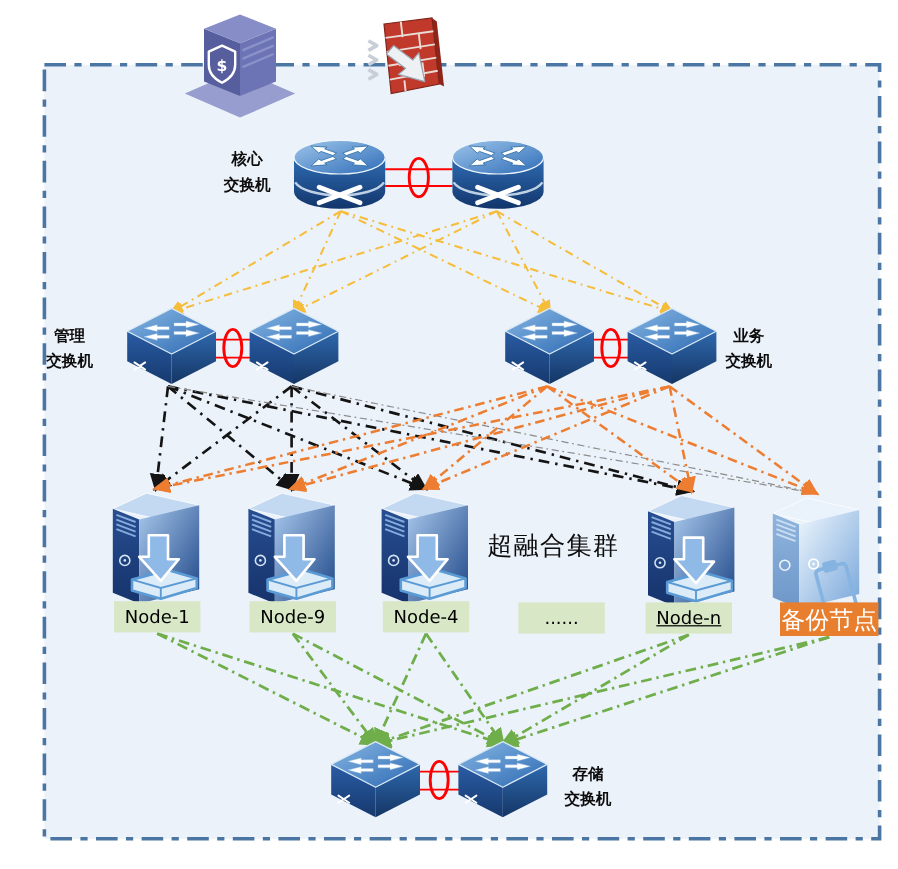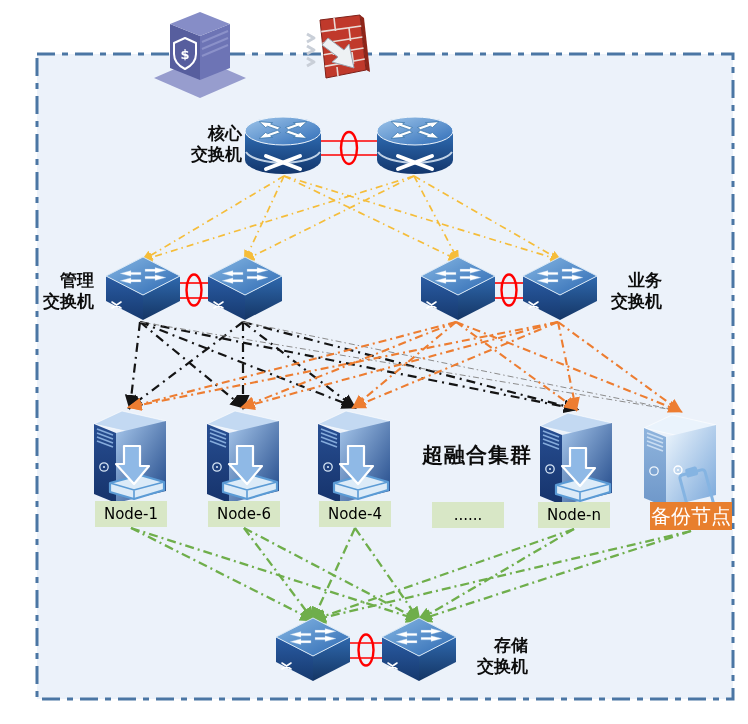--- a/index.html
+++ b/index.html
@@ -4,27 +4,27 @@
 <style>
   html,body{margin:0;padding:0;background:#ffffff;}
   .stage{
     position:relative;width:748px;height:724px;overflow:hidden;
     font-family:"DejaVu Sans","Liberation Sans",sans-serif;
     background:#ffffff;
   }
   svg.layer{position:absolute;left:0;top:0;}
   .icon{position:absolute;}
   .cn-label{
-    position:absolute;font-weight:bold;font-size:17px;line-height:21px;
-    text-align:right;color:var(--c-label-text);white-space:nowrap;
+    position:absolute;font-weight:bold;font-size:13px;line-height:21px;
+    text-align:center;color:var(--c-label-text);white-space:nowrap;
   }
   .cn-label span{display:block;}
   .cluster-title{
-    position:absolute;font-weight:bold;font-size:21px;color:var(--c-label-text);
-    white-space:nowrap;letter-spacing:1px;margin-left:16px;
+    position:absolute;font-weight:normal;font-size:21px;color:var(--c-label-text);
+    white-space:nowrap;letter-spacing:1px;
   }
   .node-box{
     position:absolute;width:72px;height:26px;
     background:var(--c-node-label-bg);
     display:flex;align-items:center;justify-content:center;
     font-size:15px;color:#000000;
   }
   .backup-box{
     width:82px;height:28px;background:var(--c-backup-label-bg);
     color:var(--c-backup-label-text);font-size:20px;
@@ -321,29 +321,29 @@
   <div class="cluster-title" style="left:406px;top:441px">超融合集群</div>
 
   <div id="cluster-layer">
       <svg class="icon" style="left:88px;top:404px;width:84px;height:104px">
         <use href="#sym-server" xlink:href="#sym-server"></use>
       </svg>
       <div class="node-box" style="left: 95px; top: 501px;">Node-1</div>
       <svg class="icon" style="left:201px;top:404px;width:84px;height:104px">
         <use href="#sym-server" xlink:href="#sym-server"></use>
       </svg>
-      <div class="node-box" style="left: 208px; top: 501px;">Node-6</div>
+      <div class="node-box" style="left: 208px; top: 501px;">Node-9</div>
       <svg class="icon" style="left:312px;top:404px;width:84px;height:104px">
         <use href="#sym-server" xlink:href="#sym-server"></use>
       </svg>
       <div class="node-box" style="left: 319px; top: 501px;">Node-4</div>
       <div class="node-box" style="left: 432px; top: 502px;">......</div>
       <svg class="icon" style="left:534px;top:406px;width:84px;height:104px">
         <use href="#sym-server" xlink:href="#sym-server"></use>
       </svg>
-      <div class="node-box" style="left: 538px; top: 502px;">Node-n</div>
+      <div class="node-box" style="left: 538px; top: 502px; text-decoration: underline;">Node-n</div>
       <svg class="icon" style="left:638px;top:408px;width:84px;height:104px">
         <use href="#sym-server-light" xlink:href="#sym-server-light"></use>
       </svg>
       <div class="node-box backup-box" style="left: 650px; top: 502px;">备份节点</div>
     </div>
 
 </div>
 
 </body></html>

